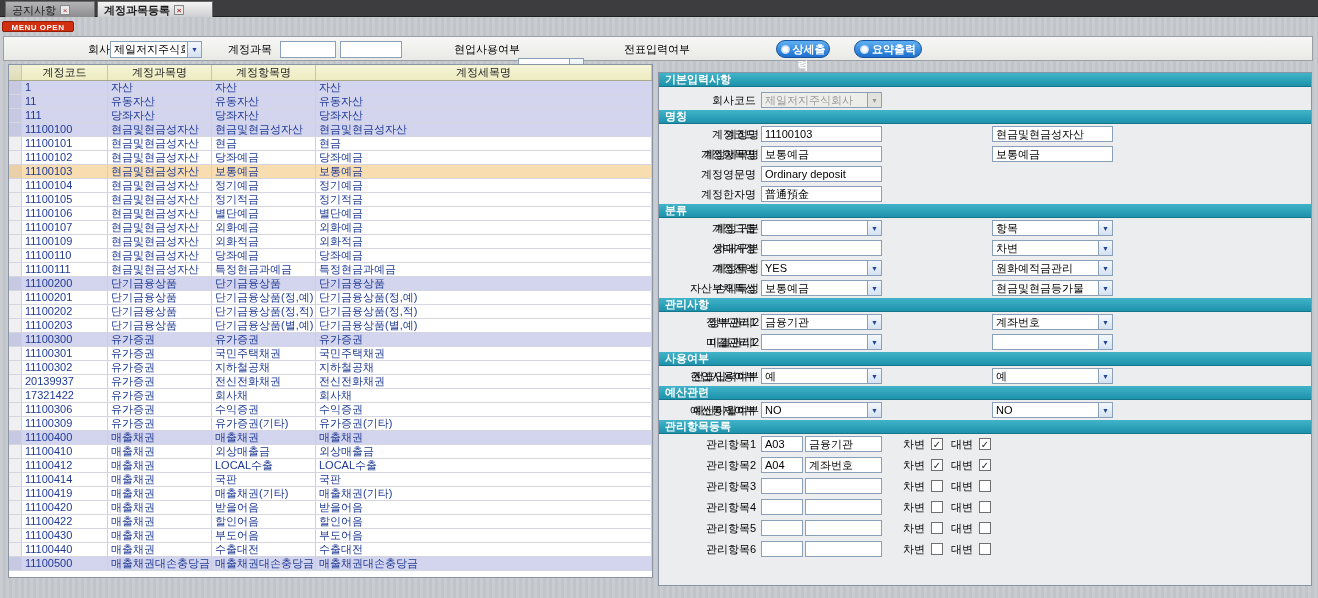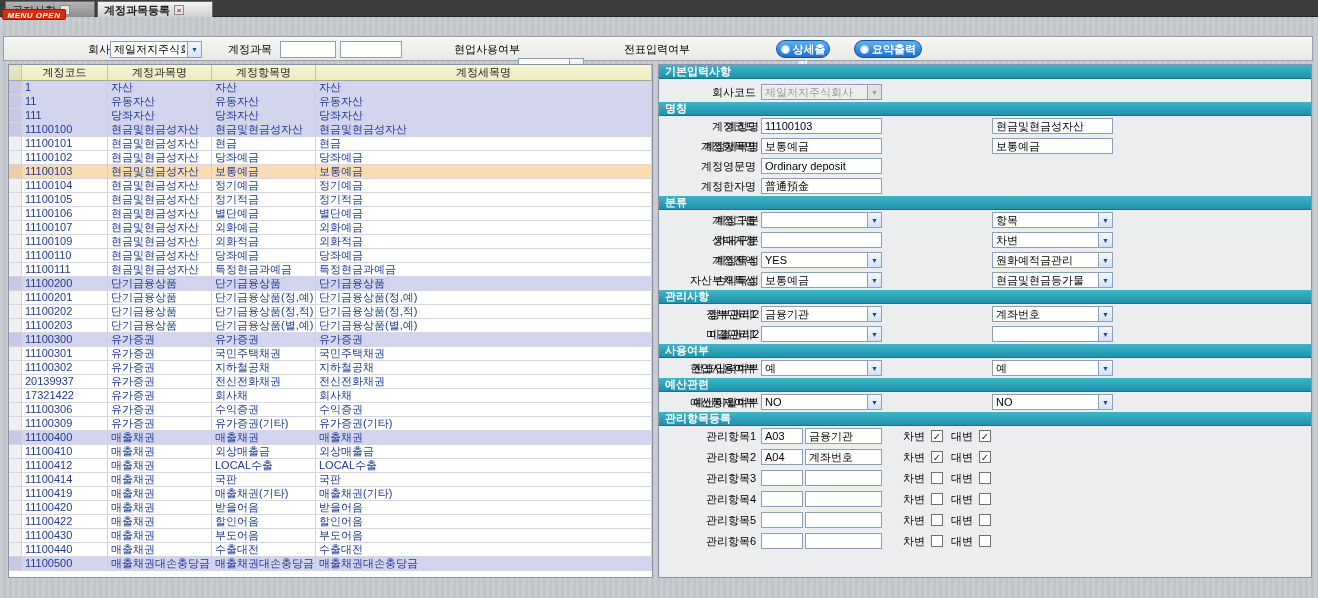--- a/index.html
+++ b/index.html
@@ -11,22 +11,22 @@
   .tabbar { position:absolute; top:0; left:0; right:0; height:17px; background:#3d3d40; border-bottom:1px solid #222; }
   .tab { position:absolute; top:1px; height:16px; line-height:16px; font-size:11px; color:#1a1a1a;
          padding:0 6px; white-space:nowrap; cursor:default; border:1px solid #6a6a6a; border-bottom:none; }
   .tab.inactive { left:5px;  width:90px;  background:linear-gradient(#b4b4b6,#8d8d90); }
   .tab.active   { left:97px; width:116px; background:linear-gradient(#f4f4f4,#cfcfd2); font-weight:bold; }
   .tclose { display:inline-block; width:10px; height:10px; line-height:9px; font-size:8px; text-align:center;
             border:1px solid #888; background:#e9e9e9; color:#b03030; margin-left:4px; vertical-align:1px; }
 
   
   .menu-open { position:absolute; top:19px; left:2px; width:64px; height:11px; background:#d single; }
-  .menu-open { position:absolute; top:9px; left:2px; width:64px; height:11px; background:#d22f10;
-               color:#fff; font-size:8px; font-weight:bold; font-style:italic; line-height:11px;
+  .menu-open { position:absolute; top:21px; left:2px; width:72px; height:11px; background:#d22f10;
+               color:#fff; font-size:8px; font-weight:bold; line-height:11px;
                text-align:center; letter-spacing:.5px; border-radius:2px; border:1px solid #8f1d08; }
 
   
   .filterbar { position:absolute; top:36px; left:3px; right:5px; height:25px;
                background:linear-gradient(#f7f7f5,#e9e9e6); border:1px solid #9aa0a8; }
   .flabel { position:absolute; top:4px; font-size:11px; line-height:17px; color:#000; white-space:nowrap; }
   .fctl   { position:absolute; top:4px; height:17px; }
   .tbox { background:#fff; border:1px solid #8aa0b8; font-size:11px; line-height:15px; padding:0 3px;
           overflow:hidden; white-space:nowrap; color:#000; }
   .sbox { position:relative; background:#fff; border:1px solid #8aa0b8; font-size:11px; line-height:15px;
@@ -51,21 +51,21 @@
   .trow { display:flex; height:14px; line-height:13px; font-size:11px; color:#1f3a94;
           border-bottom:1px solid #d6d6e0; cursor:default; }
   .trow.group    { background:#d3d4ee; }
   .trow.plain    { background:#ffffff; }
   .trow.selected { background:#f8ddb0; }
   .td { border-right:1px solid #cfcfda; padding:0 3px; overflow:hidden; white-space:nowrap; }
   .sel { width:13px; padding:0; background:rgba(60,60,90,.08); }
   .c0 { width:86px; } .c1 { width:104px; } .c2 { width:104px; } .c3 { flex:1; }
 
   
-  .panel { position:absolute; top:64px; left:658px; width:654px; height:514px; background:#ecedee;
+  .panel { position:absolute; top:72px; left:658px; width:654px; height:514px; background:#ecedee;
            border:1px solid #8a94a4; overflow:hidden; }
   .sec-h { height:14px; line-height:13px; background:linear-gradient(#41b4ca,#1d92aa); color:#fff;
            font-weight:bold; font-size:11px; padding-left:6px; border-bottom:1px solid #14758c; }
   .prow { position:relative; height:20px; }
   .mrow { position:relative; height:21px; }
   .pl { position:absolute; top:0; font-size:11px; line-height:20px; text-align:right; color:#000; white-space:nowrap; }
   .pl1 { left:0;   width:97px;  }
   .pl2 { left:228; width:100px; }
   .pf  { position:absolute; top:2px; height:16px; }
   .f1  { left:102px; width:121px; }

